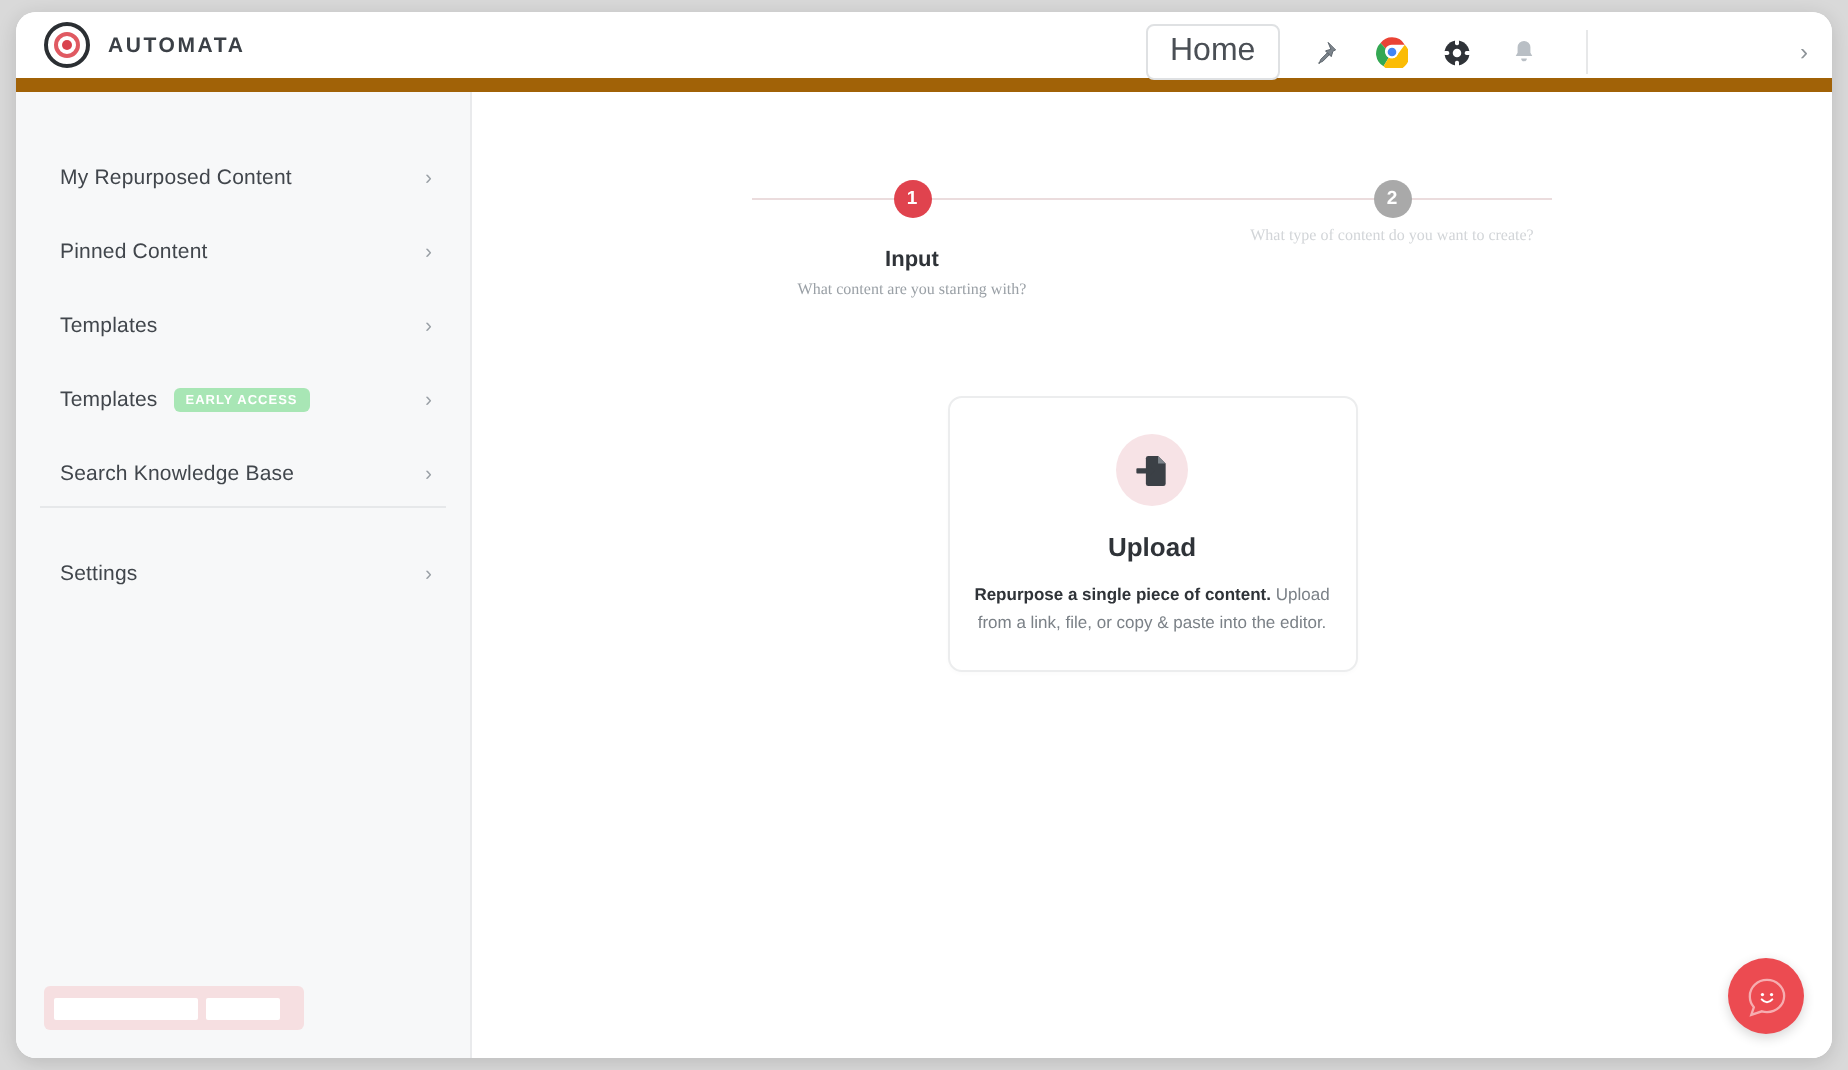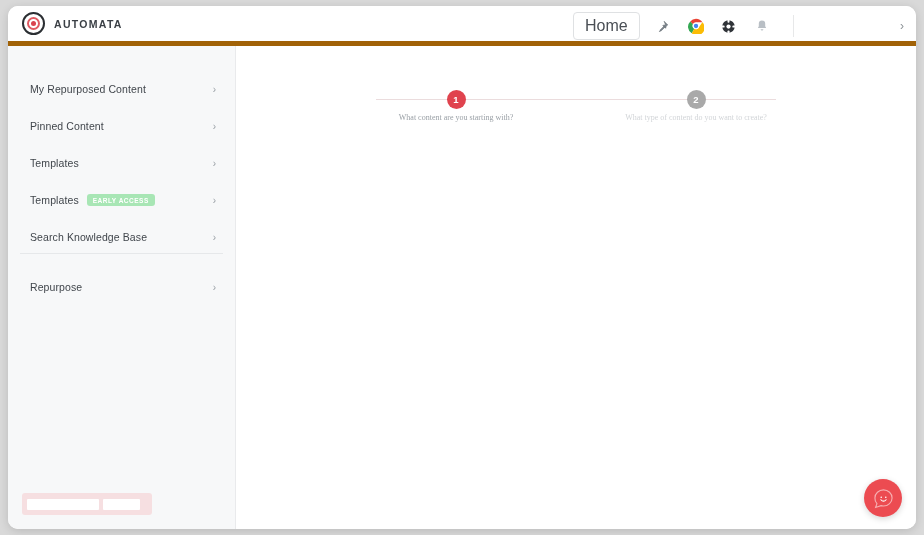--- a/index.html
+++ b/index.html
@@ -24,21 +24,21 @@
     overflow: hidden;
     display: flex;
     flex-direction: column;
   }
 
   
   #header {
     height: 40px;
     min-height: 40px;
     background: #ffffff;
-    border-bottom: 5px solid #a16207;
+    border-bottom: 7px solid #a16207;
     display: flex;
     align-items: center;
     padding: 0 12px 0 14px;
     position: relative;
   }
 
   #brand { display: flex; align-items: center; gap: 9px; }
 
   .logo-target {
     width: 23px; height: 23px;
@@ -393,54 +393,70 @@
       <div class="nav-item">
         <span class="nav-label">Search Knowledge Base</span>
         <span class="nav-spacer"></span>
         <span class="nav-chevron">›</span>
       </div>
 
       <div id="sidebar-divider"></div>
       <div class="nav-gap-sm"></div>
 
       <div class="nav-item">
-        <span class="nav-label">Repurpose</span>
+        <span class="nav-label">Settings</span>
         <span class="nav-spacer"></span>
         <span class="nav-chevron">›</span>
       </div>
 
       <div id="sidebar-footer">
         <div id="skeleton-bar">
           <div class="skeleton-seg-a"></div>
           <div class="skeleton-seg-b"></div>
         </div>
       </div>
     </div>
 
     <div id="main">
 
       <div id="stepper">
         <div id="stepper-line"></div>
         <div id="stepper-row">
 
           <div class="step">
             <div class="step-circle active">1</div>
+            <div class="step-title">Input</div>
             <div class="step-sub">What content are you starting with?</div>
           </div>
 
           <div class="step">
             <div class="step-circle inactive">2</div>
             <div class="step-sub muted">What type of content do you want to create?</div>
           </div>
 
         </div>
       </div>
 
       <div id="cards">
 
+        <div class="card">
+          <div class="card-icon-circle">
+            <svg width="19" height="19" viewBox="0 0 24 24">
+              <path d="M9 2.5h6.2L20 7.3V20a1.5 1.5 0 0 1-1.5 1.5H9A1.5 1.5 0 0 1 7.5 20V4A1.5 1.5 0 0 1 9 2.5z" fill="#3b4046"></path>
+              <path d="M15.2 2.5L20 7.3h-4.8z" fill="#7d848b"></path>
+              <rect x="1.5" y="10.2" width="9" height="3.4" rx="0.6" fill="#3b4046"></rect>
+              <path d="M9.2 8.2l4 3.7-4 3.7z" fill="#3b4046"></path>
+              <path d="M9.2 8.2l4 3.7-4 3.7z" fill="#ffffff" opacity="0"></path>
+            </svg>
+          </div>
+          <div class="card-title">Upload</div>
+          <div class="card-desc">
+            <b>Repurpose a single piece of content.</b><span> Upload from a link, file, or copy &amp; paste into the editor.</span>
+          </div>
+        </div>
 
 
       </div>
 
       <div id="chat-widget">
         <svg width="21" height="21" viewBox="0 0 24 24">
           <path d="M12 2.2c5.4 0 9.8 4.1 9.8 9.2 0 5.1-4.4 9.2-9.8 9.2-1 0-2-.15-2.9-.42L3 22.2l1.5-4.4A8.9 8.9 0 0 1 2.2 11.4C2.2 6.3 6.6 2.2 12 2.2z" fill="none" stroke="#ffffff" stroke-width="1.3" opacity="0.55"></path>
           <circle cx="9.4" cy="10.6" r="0.95" fill="#ffffff"></circle>
           <circle cx="14.6" cy="10.6" r="0.95" fill="#ffffff"></circle>
           <path d="M9 13.4c.9 1.1 2 1.6 3 1.6s2.1-.5 3-1.6" stroke="#ffffff" stroke-width="1.2" fill="none" stroke-linecap="round"></path>

